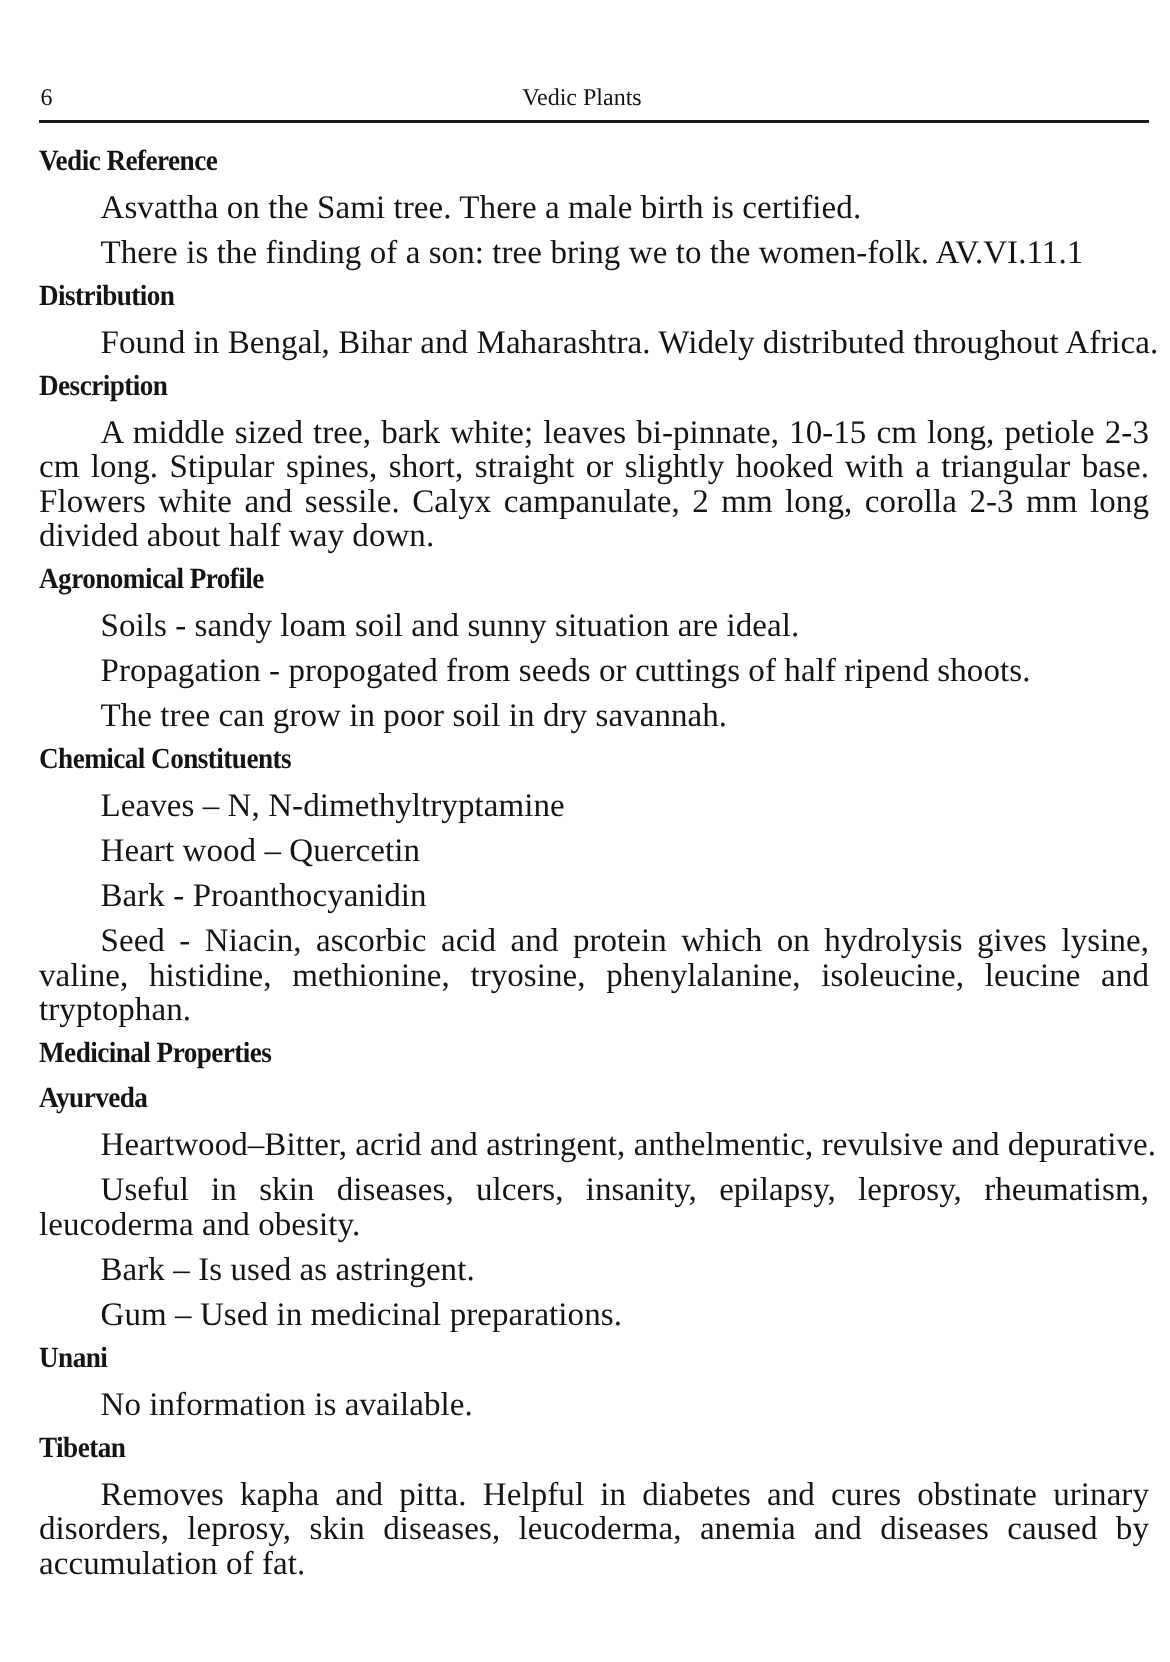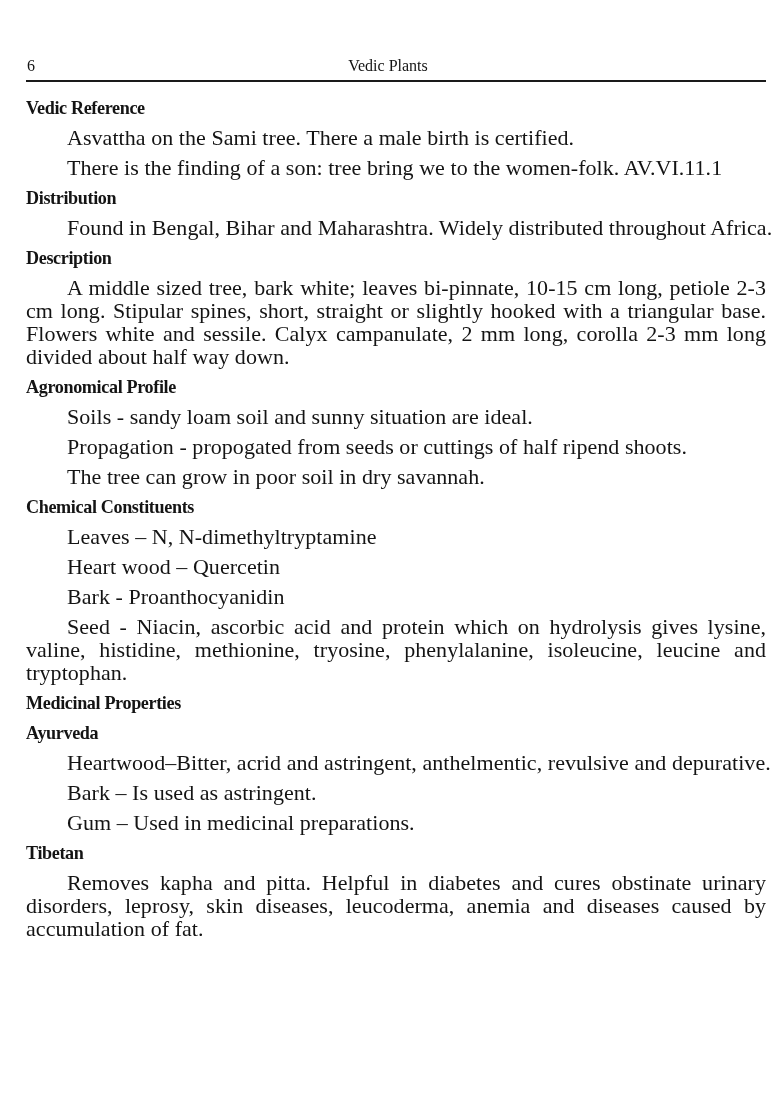--- a/index.html
+++ b/index.html
@@ -121,24 +121,29 @@
       <p class="para">Seed - Niacin, ascorbic acid and protein which on hydrolysis gives lysine, valine, histidine, methionine, tryosine, phenylalanine, isoleucine, leucine and tryptophan.</p>
     </section>
 
     <section>
       <h2 class="sec">Medicinal Properties</h2>
     </section>
 
     <section>
       <h2 class="sec">Ayurveda</h2>
       <p class="para single">Heartwood–Bitter, acrid and astringent, anthelmentic, revulsive and depurative.</p>
+      <p class="para">Useful in skin diseases, ulcers, insanity, epilapsy, leprosy, rheumatism, leucoderma and obesity.</p>
       <p class="para single">Bark – Is used as astringent.</p>
       <p class="para single">Gum – Used in medicinal preparations.</p>
     </section>
 
+    <section>
+      <h2 class="sec">Unani</h2>
+      <p class="para single">No information is available.</p>
+    </section>
 
     <section>
       <h2 class="sec">Tibetan</h2>
       <p class="para">Removes kapha and pitta. Helpful in diabetes and cures obstinate urinary disorders, leprosy, skin diseases, leucoderma, anemia and diseases caused by accumulation of fat.</p>
     </section>
 
   </div>
 </div>
 
 </body></html>

